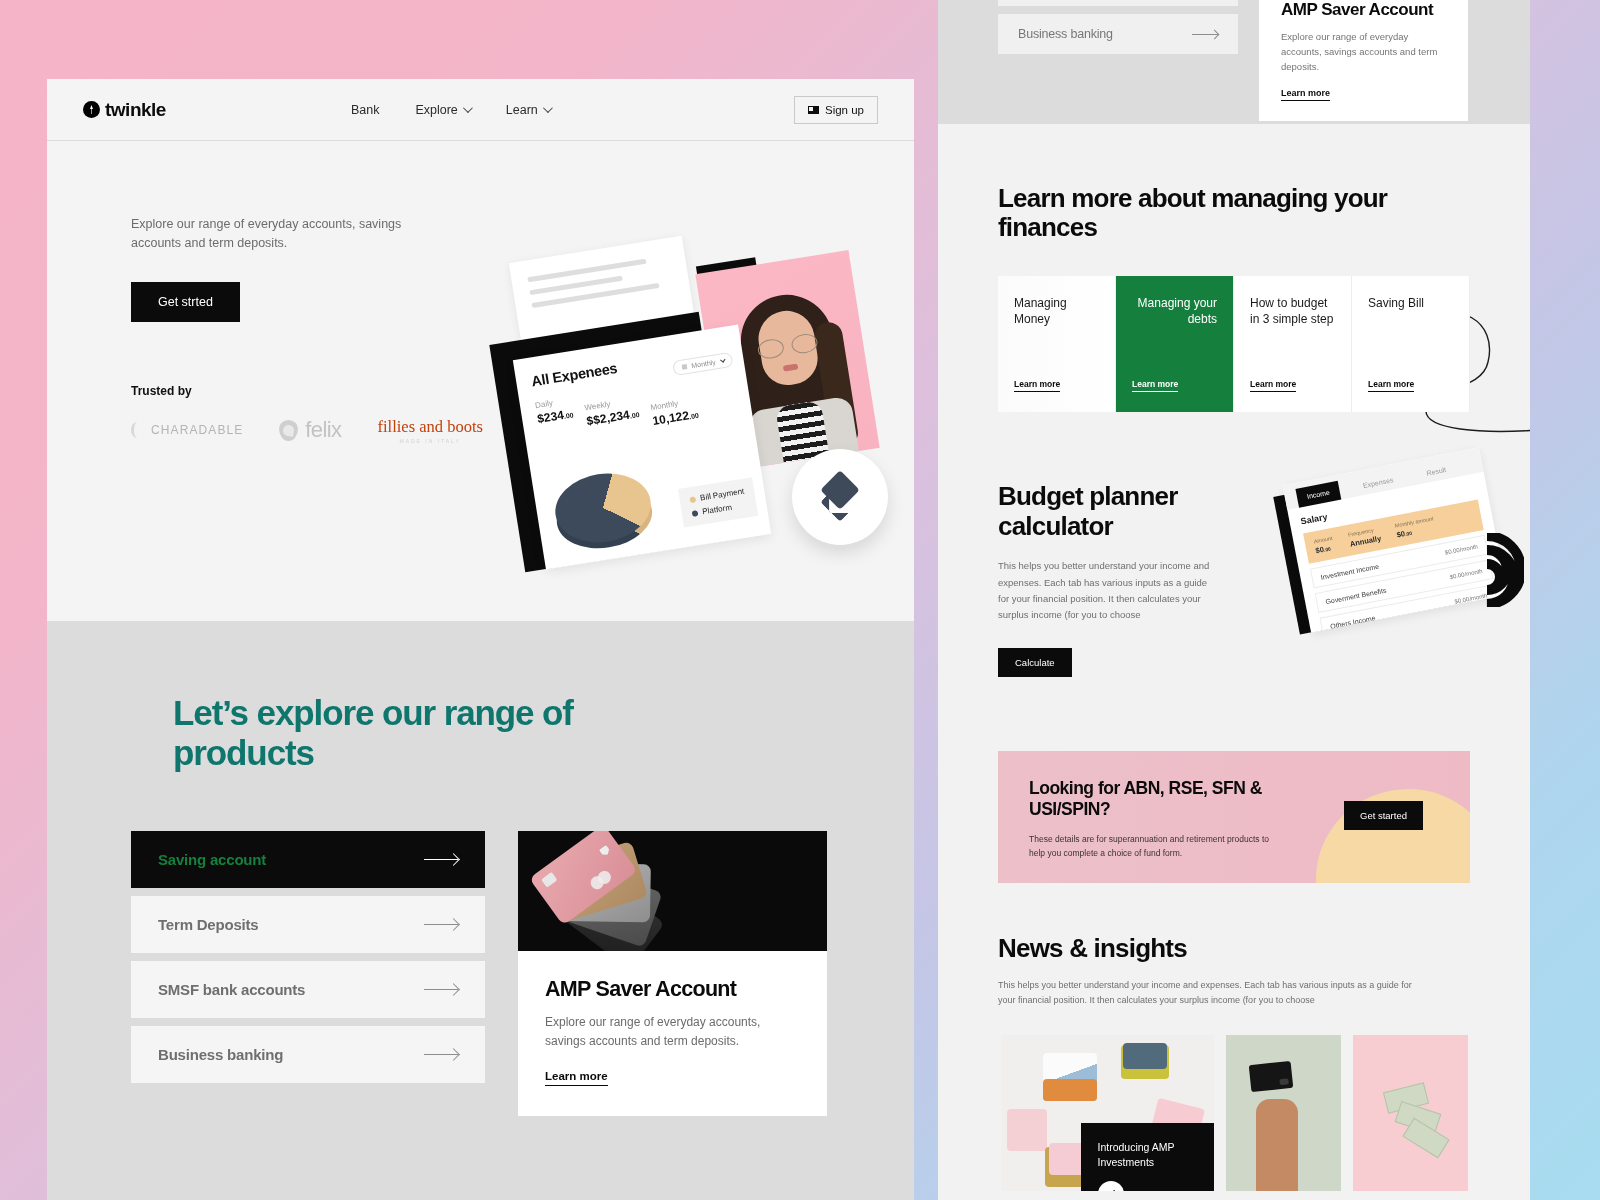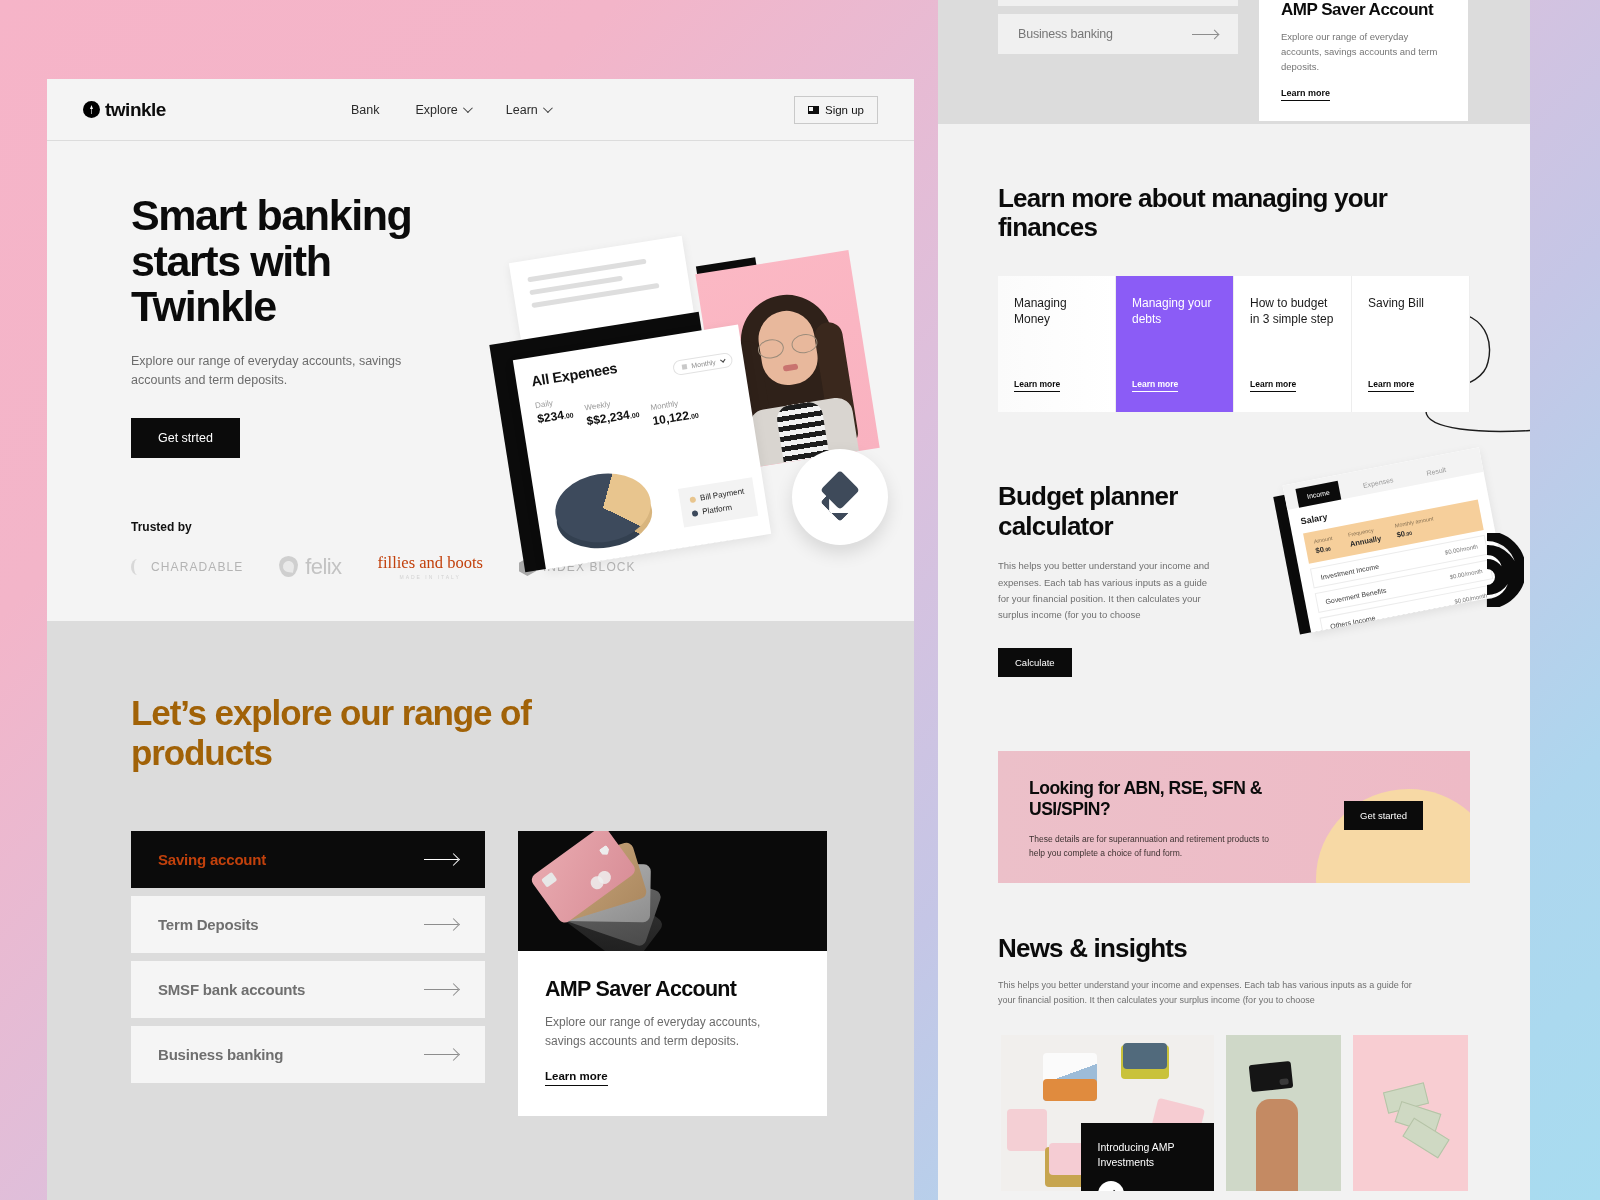--- a/index.html
+++ b/index.html
@@ -151,30 +151,30 @@
     display:flex; align-items:center; justify-content:center;
   }
   .diamond-ico { width: 42px; height: 42px; position: relative; }
   .diamond-ico span { position: absolute; left: 7px; width: 28px; height: 28px;
     background: #3e4a5a; transform: rotate(45deg); border-radius: 4px; }
   .diamond-ico .d1 { top: 0px; }
   .diamond-ico .d2 { top: 12px; clip-path: polygon(0 55%, 50% 105%, 100% 55%, 100% 100%, 0 100%); }
 
   
   .products { background: #dcdcdc; padding: 72px 84px 0 84px; height: 580px; }
-  .products h2 { font-size: 35px; font-weight: 700; letter-spacing: -1.1px; line-height: 1.14; color: #a16207; max-width: 420px;}
+  .products h2 { font-size: 35px; font-weight: 700; letter-spacing: -1.1px; line-height: 1.14; color: #0f766e; max-width: 420px; margin-left: 42px;}
   .prod-grid { margin-top: 58px; display: flex; gap: 33px; }
   .prod-list { width: 354px; display: flex; flex-direction: column; gap: 8px; }
   .prod-item {
     height: 57px; background: #f5f5f5; display: flex; align-items: center;
     justify-content: space-between; padding: 0 27px; cursor: pointer;
   }
   .prod-item.active { background: #0b0b0b; }
   .prod-name { font-size: 15px; font-weight: 700; color: #6f6f6f; letter-spacing: -0.2px; }
-  .prod-item.active .prod-name { color: #c2410c; }
+  .prod-item.active .prod-name { color: #15803d; }
   .arrow { width: 34px; height: 11px; position: relative; }
   .arrow:before { content:""; position:absolute; left:0; top:5px; width:34px; height:1.3px; background:#8d8d8d;}
   .arrow:after { content:""; position:absolute; right:0; top:1px; width:8px; height:8px;
     border-top:1.3px solid #8d8d8d; border-right:1.3px solid #8d8d8d; transform: rotate(45deg); }
   .prod-item.active .arrow:before { background:#fff; }
   .prod-item.active .arrow:after { border-color:#fff; }
 
   .prod-card { width: 309px; background: #fff; }
   .cards-photo { height: 120px; background: #0a0a0a; position: relative; overflow: hidden; }
   .cc { position: absolute; width: 92px; height: 58px; border-radius: 7px; left: 40px; top: 32px;
@@ -213,21 +213,21 @@
   .rt-card p { margin-top: 9px; font-size: 9.5px; line-height: 1.6; color: #757575; }
   .rt-card .learn { margin-top: 13px; font-size: 9px; padding-bottom:2px; border-bottom-width:1.1px;}
 
   .rt-main { background: #f2f2f2; height: 1076px; padding: 60px 0 0 0; position: relative; }
   .rt-inner { padding: 0 60px; }
   .rt-h2 { font-size: 26px; font-weight: 700; letter-spacing: -0.8px; line-height: 1.12; color: #0b0b0b; }
   .learn-cards { margin-top: 34px; display: flex; }
   .lc { width: 119px; height: 136px; background: #fff; padding: 19px 16px 0 16px; position: relative;
         border-right: 1px solid #ededed; cursor: pointer; }
   .lc:first-child { background: linear-gradient(90deg,#fbfbfb,#ffffff); }
-  .lc.dark { background: #8b5cf6; }
+  .lc.dark { background: #15803d; text-align: right; }
   .lc-title { font-size: 12px; line-height: 1.34; color: #1a1a1a; }
   .lc.dark .lc-title { color: #fff; }
   .lc .learn { position: absolute; left: 16px; bottom: 20px; font-size: 8.5px; padding-bottom: 2px; border-bottom-width: 1.1px;}
   .lc.dark .learn { color: #fff; border-bottom-color: #fff; }
 
   .squiggle { position: absolute; right: -12px; top: 186px; width: 130px; height: 140px; }
 
   
   .budget { margin-top: 70px; position: relative; }
   .budget h2 { font-size: 26px; font-weight: 700; letter-spacing: -0.8px; line-height: 1.14; color: #0b0b0b; max-width: 210px;}
@@ -308,21 +308,20 @@
         <span class="chev"></span>
       </div>
     </div>
     <button class="signup">
       <span class="mail-ico"></span>
       <span>Sign up</span>
     </button>
   </div>
 
   <div class="hero">
-    <h1>Smart banking starts with Twinkle</h1>
     <p>Explore our range of everyday accounts, savings accounts and term deposits.</p>
     <button class="btn-dark">Get strted</button>
 
     <div class="trusted-label">Trusted by</div>
     <div class="logos">
       <div class="brand">
         <span class="charadable-mark"></span>
         <span class="brand-txt">CHARADABLE</span>
       </div>
       <div class="brand">

